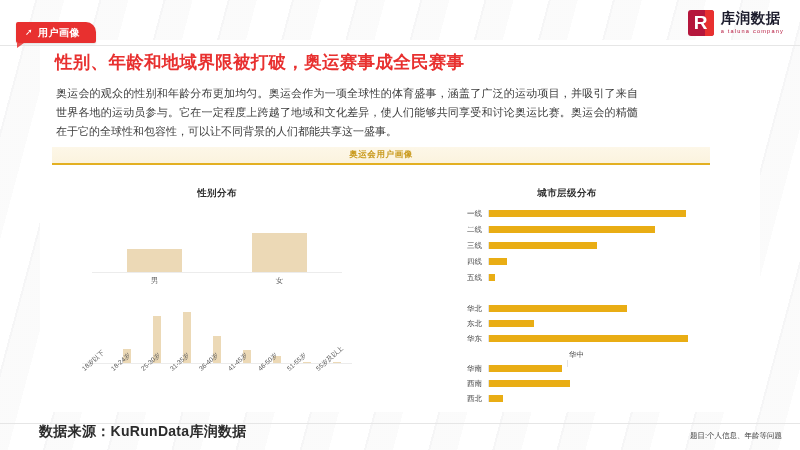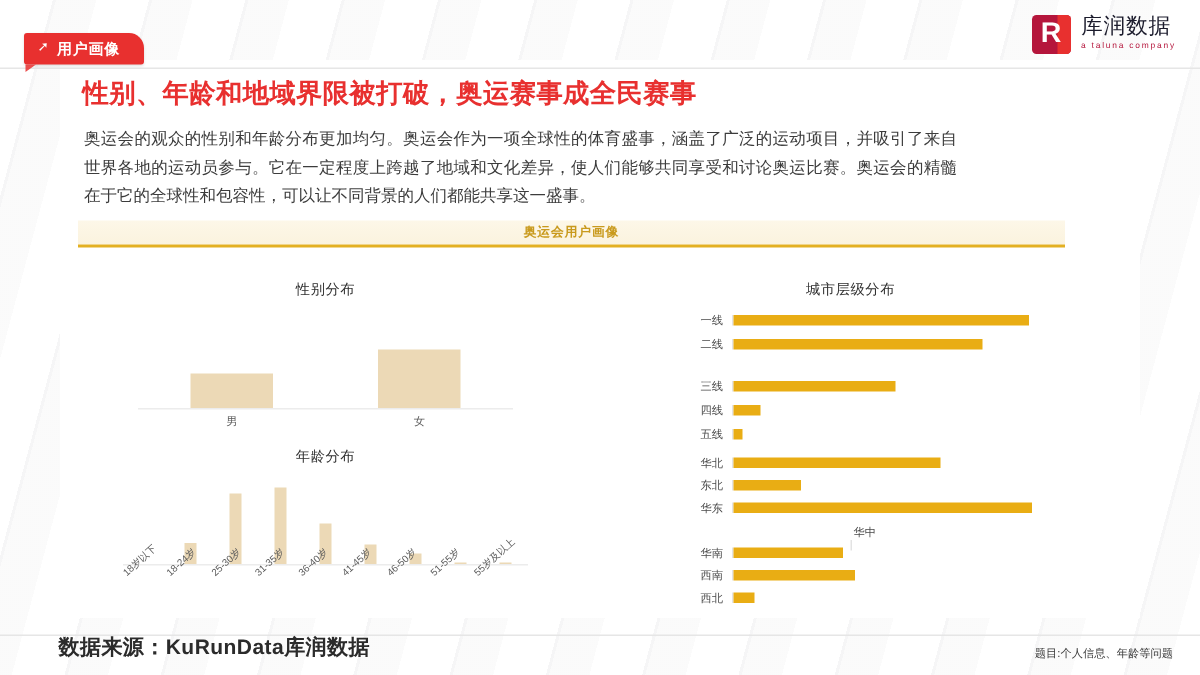--- a/index.html
+++ b/index.html
@@ -96,21 +96,21 @@
     content: "";
     position: absolute;
     right: 0; top: 0;
     width: 9px; height: 26px;
     background: #e8302f;
   }
   .logo-mark span { position: relative; z-index: 2; }
   .logo-text { line-height: 1.05; }
   .logo-cn {
     font-size: 14.5px;
-    font-weight: normal;
+    font-weight: bold;
     color: #1b1b2c;
     letter-spacing: .5px;
   }
   .logo-en {
     font-size: 5.6px;
     color: #b5163c;
     letter-spacing: 1.2px;
     margin-top: 2px;
   }
 
@@ -173,21 +173,21 @@
     position: relative;
     height: 266px;
   }
 
   .chart {
     position: absolute;
   }
   .chart-title {
     text-align: center;
     font-size: 9.5px;
-    font-weight: normal;
+    font-weight: bold;
     color: #2e2e2e;
     letter-spacing: .4px;
   }
 
   
   .vbar-plot {
     position: relative;
     border-bottom: 1px solid #ececec;
   }
   .vbar-cols {
@@ -328,21 +328,20 @@
               </div>
             </div>
         </div>
         <div class="vbar-labels" id="gender-labels">
             <div class="vbar-label">男</div>
             <div class="vbar-label">女</div>
           </div>
       </div>
 
       <div class="chart" id="chart-age" style="left:30px; top:133px; width:270px;">
-        <div class="chart-title">年龄分布</div>
         <div class="vbar-plot" id="age-plot" style="height:55px; margin-top:10px;">
           <div class="vbar-cols">
               <div class="vbar-col">
                 <div class="vbar thin" style="height: 0%; background: rgb(236, 217, 182);"></div>
               </div>
               <div class="vbar-col">
                 <div class="vbar thin" style="height: 26%; background: rgb(236, 217, 182);"></div>
               </div>
               <div class="vbar-col">
                 <div class="vbar thin" style="height: 85%; background: rgb(236, 217, 182);"></div>
@@ -382,21 +381,21 @@
 
       <div class="chart" id="chart-city" style="left:390px; top:22px; width:250px;">
         <div class="chart-title">城市层级分布</div>
         <div class="hbar-rows" id="city-rows" style="margin-top:10px;">
             <div class="hbar-row" style="height: 7px; margin-bottom: 9px;">
               <div class="hbar-label">一线</div>
               <div class="hbar-track" style="height: 100%;">
                 <div class="hbar" style="width: 97%; background: rgb(233, 173, 20);"></div>
               </div>
             </div>
-            <div class="hbar-row" style="height: 7px; margin-bottom: 21px;">
+            <div class="hbar-row" style="height: 7px; margin-bottom: 9px;">
               <div class="hbar-label">二线</div>
               <div class="hbar-track" style="height: 100%;">
                 <div class="hbar" style="width: 82%; background: rgb(233, 173, 20);"></div>
               </div>
             </div>
             <div class="hbar-row" style="height: 7px; margin-bottom: 9px;">
               <div class="hbar-label">三线</div>
               <div class="hbar-track" style="height: 100%;">
                 <div class="hbar" style="width: 53%; background: rgb(233, 173, 20);"></div>
               </div>

